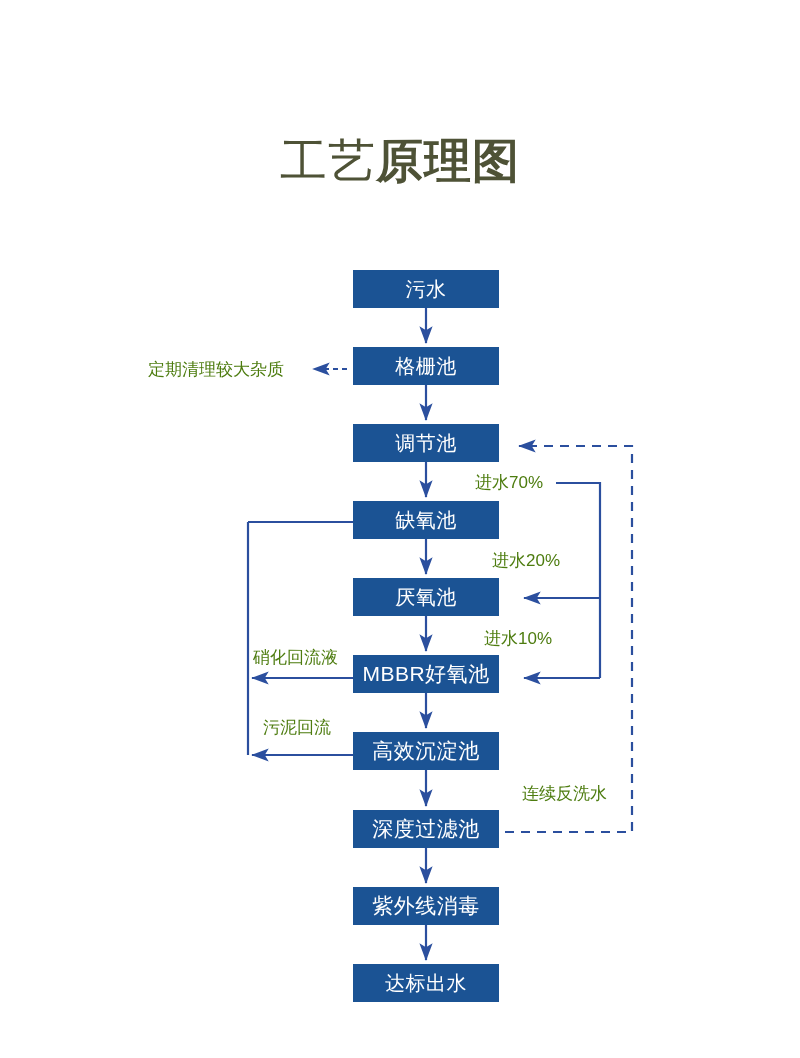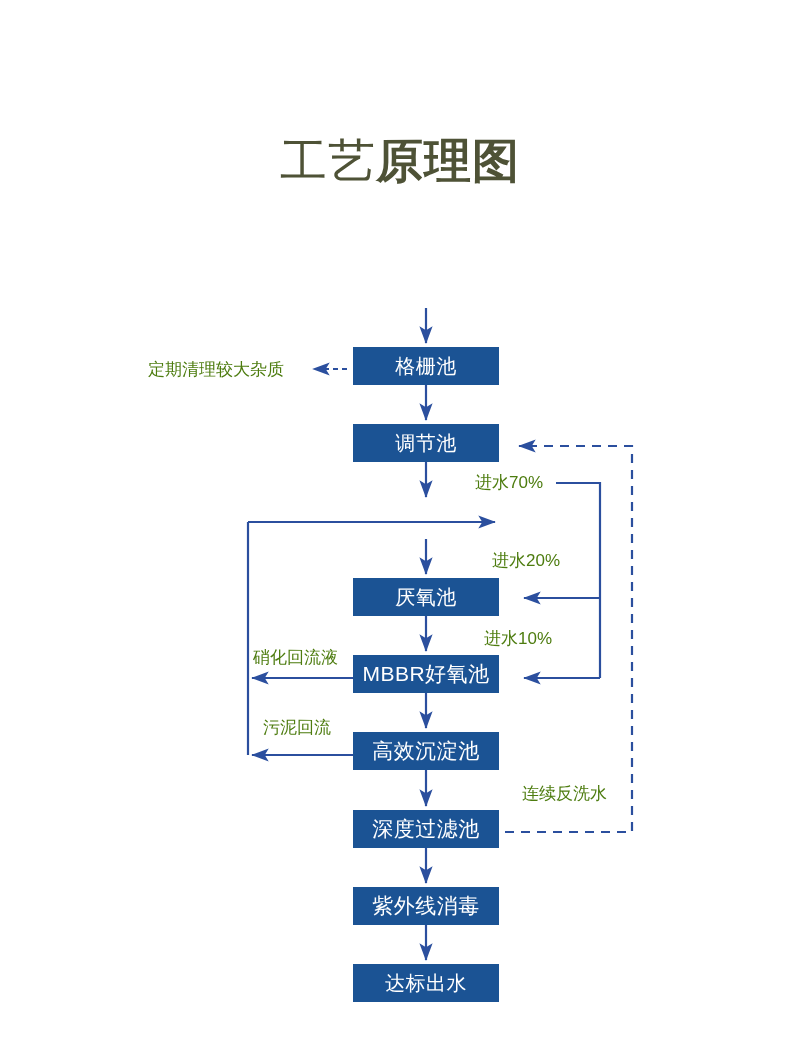--- a/index.html
+++ b/index.html
@@ -108,22 +108,24 @@
       <path d="M370,678 L248,678 L248,522 L497,522" stroke="none"></path>
       <line x1="370" y1="678" x2="252" y2="678" marker-end="url(#ah)"></line>
       <line x1="370" y1="755" x2="252" y2="755" marker-end="url(#ah)"></line>
       <line x1="248" y1="755" x2="248" y2="522"></line>
       <line x1="248" y1="522" x2="495" y2="522" marker-end="url(#ah)"></line>
 
       <path d="M505,832 L632,832 L632,446 L519,446" stroke-dasharray="9 7" marker-end="url(#ah)"></path>
     </g>
   </svg>
 
+  <div class="node" style="top:270px">污水</div>
   <div class="node" style="top:347px">格栅池</div>
   <div class="node" style="top:424px">调节池</div>
+  <div class="node" style="top:501px">缺氧池</div>
   <div class="node" style="top:578px">厌氧池</div>
   <div class="node small" style="top:655px">MBBR好氧池</div>
   <div class="node small" style="top:732px">高效沉淀池</div>
   <div class="node small" style="top:810px">深度过滤池</div>
   <div class="node" style="top:964px">达标出水</div>
   <div class="node small" style="top:887px">紫外线消毒</div>
 
   <div class="lbl" style="left:148px; top:360px">定期清理较大杂质</div>
   <div class="lbl" style="left:475px; top:473px">进水70%</div>
   <div class="lbl" style="left:492px; top:551px">进水20%</div>

